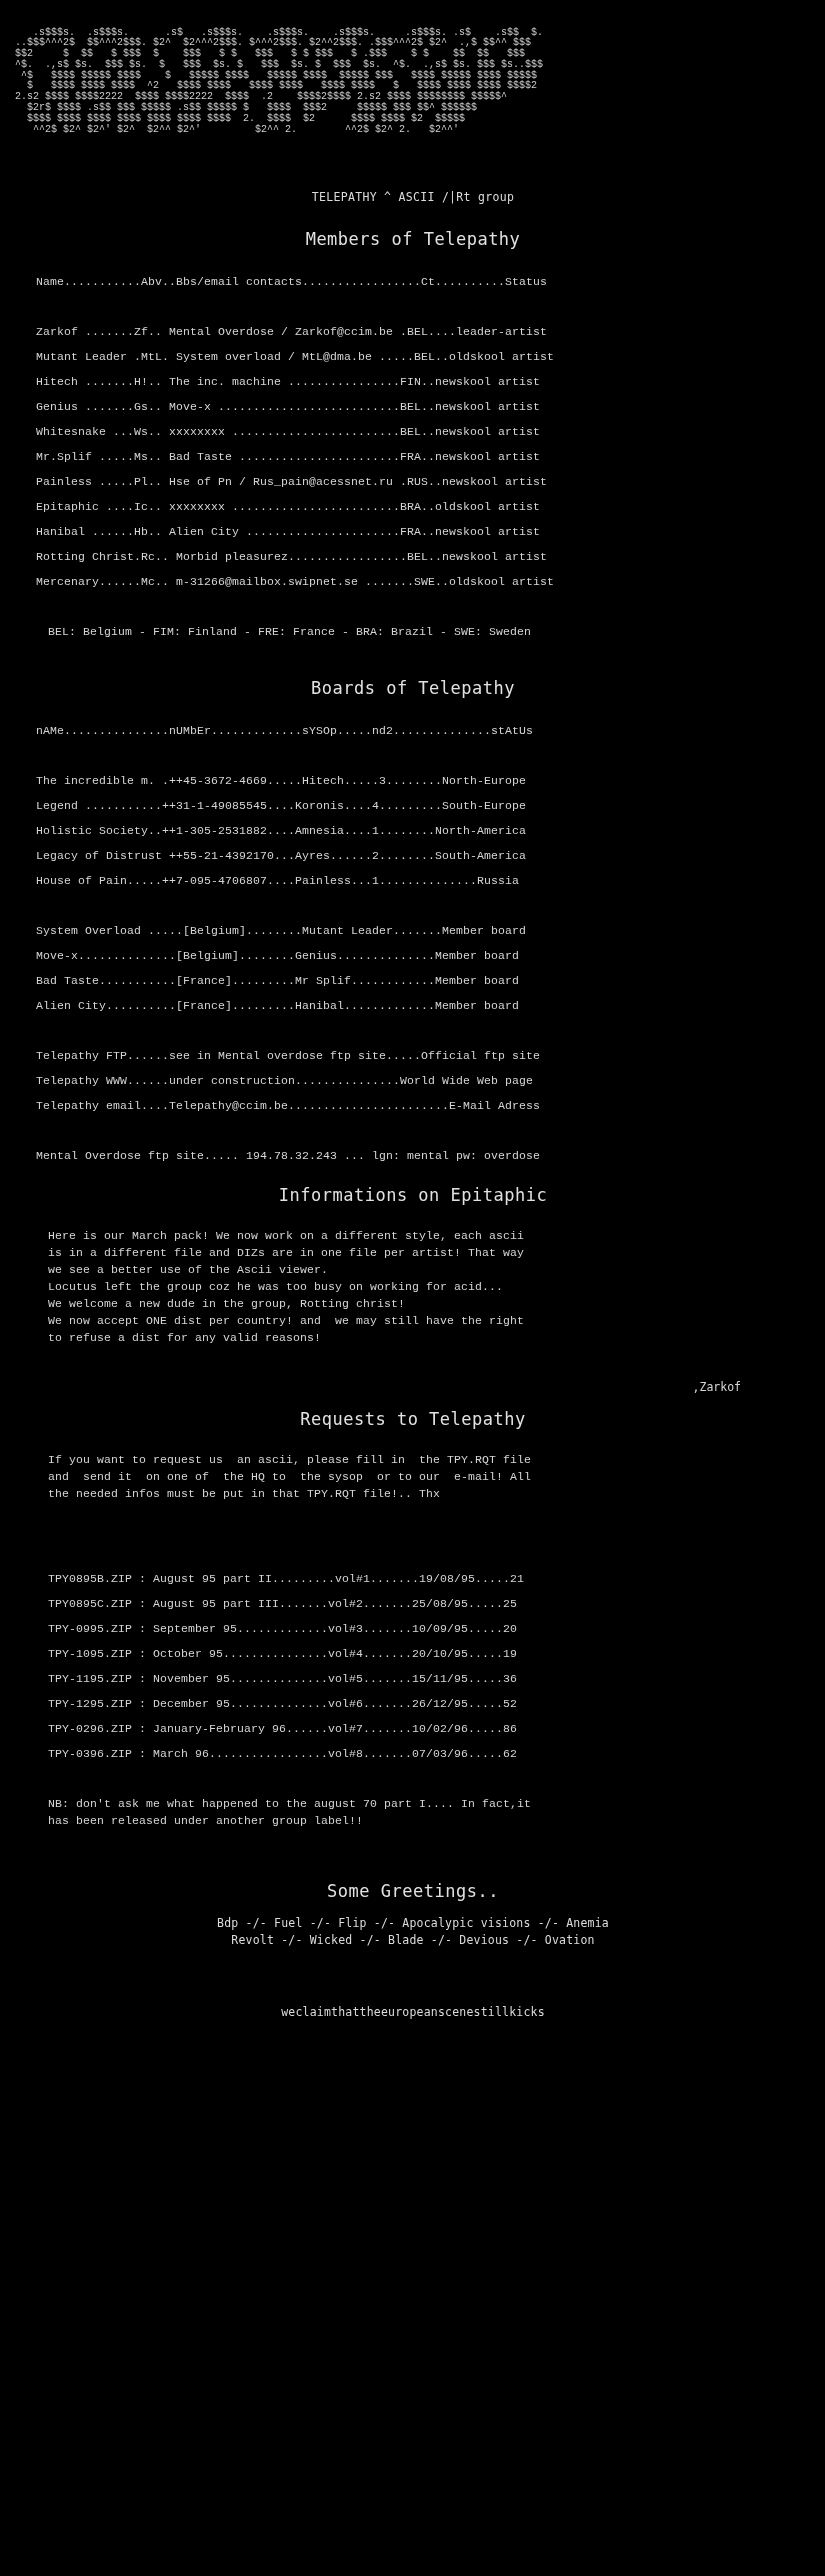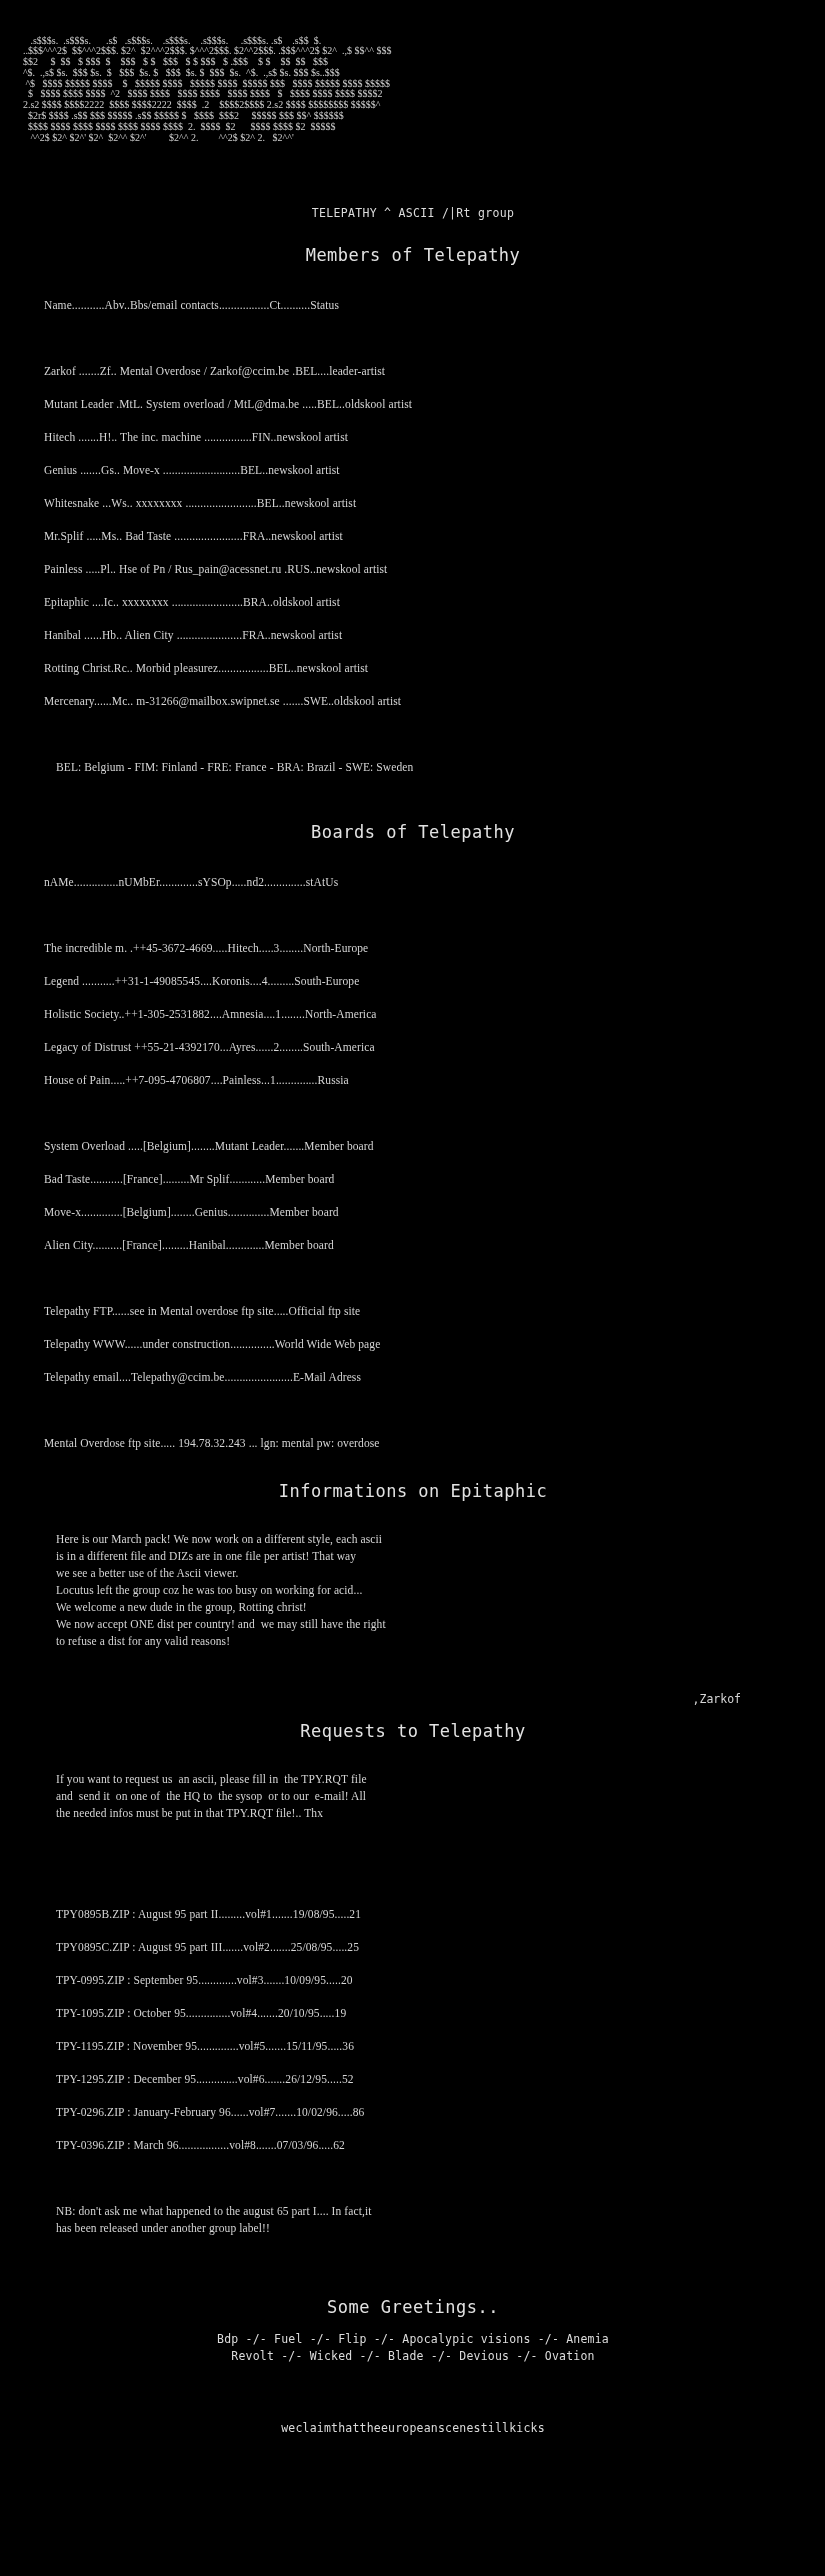--- a/index.html
+++ b/index.html
@@ -14,22 +14,22 @@
     font-family: "DejaVu Sans Mono", "Liberation Mono", monospace;
   }
   .page {
     width: 826px;
     min-height: 2576px;
     box-sizing: border-box;
     padding: 19.5px 0 34px 0;
     position: relative;
   }
   pre {
-    margin: 16px;
-    font-family: Liberation Serif, serif;
+    margin: 8px;
+    font-family: Liberation Mono, monospace;
     white-space: pre;
     color: #d6d6d6;
   }
   .ascii-logo {
     font-size: 10px;
     line-height: 10.8px;
     color: #cfcfcf;
     text-align: left;
     padding-left: 6.9px;
     letter-spacing: 0px;
@@ -127,22 +127,22 @@
   <div class="spacer-30"></div>
   <pre class="body-pre">nAMe...............nUMbEr.............sYSOp.....nd2..............stAtUs</pre>
   <div class="spacer-30"></div>
   <pre class="body-pre">The incredible m. .++45-3672-4669.....Hitech.....3........North-Europe</pre>
   <pre class="body-pre">Legend ...........++31-1-49085545....Koronis....4.........South-Europe</pre>
   <pre class="body-pre">Holistic Society..++1-305-2531882....Amnesia....1........North-America</pre>
   <pre class="body-pre">Legacy of Distrust ++55-21-4392170...Ayres......2........South-America</pre>
   <pre class="body-pre">House of Pain.....++7-095-4706807....Painless...1..............Russia</pre>
   <div class="spacer-30"></div>
   <pre class="body-pre">System Overload .....[Belgium]........Mutant Leader.......Member board</pre>
+  <pre class="body-pre">Move-x..............[Belgium]........Genius..............Member board</pre>
   <pre class="body-pre">Bad Taste...........[France].........Mr Splif............Member board</pre>
-  <pre class="body-pre">Move-x..............[Belgium]........Genius..............Member board</pre>
   <pre class="body-pre">Alien City..........[France].........Hanibal.............Member board</pre>
   <div class="spacer-30"></div>
   <pre class="body-pre">Telepathy FTP......see in Mental overdose ftp site.....Official ftp site</pre>
   <pre class="body-pre">Telepathy WWW......under construction...............World Wide Web page</pre>
   <pre class="body-pre">Telepathy email....Telepathy@ccim.be.......................E-Mail Adress</pre>
   <div class="spacer-30"></div>
   <pre class="body-pre">Mental Overdose ftp site..... 194.78.32.243 ... lgn: mental pw: overdose</pre>
 
   <div class="spacer-26"></div>
 
@@ -171,21 +171,21 @@
   <div class="spacer-26"></div>
   <pre class="body-pre indent2">TPY0895B.ZIP : August 95 part II.........vol#1.......19/08/95.....21</pre>
   <pre class="body-pre indent2">TPY0895C.ZIP : August 95 part III.......vol#2.......25/08/95.....25</pre>
   <pre class="body-pre indent2">TPY-0995.ZIP : September 95.............vol#3.......10/09/95.....20</pre>
   <pre class="body-pre indent2">TPY-1095.ZIP : October 95...............vol#4.......20/10/95.....19</pre>
   <pre class="body-pre indent2">TPY-1195.ZIP : November 95..............vol#5.......15/11/95.....36</pre>
   <pre class="body-pre indent2">TPY-1295.ZIP : December 95..............vol#6.......26/12/95.....52</pre>
   <pre class="body-pre indent2">TPY-0296.ZIP : January-February 96......vol#7.......10/02/96.....86</pre>
   <pre class="body-pre indent2">TPY-0396.ZIP : March 96.................vol#8.......07/03/96.....62</pre>
   <div class="spacer-30"></div>
-  <pre class="body-pre indent2">NB: don't ask me what happened to the august 65 part I.... In fact,it
+  <pre class="body-pre indent2">NB: don't ask me what happened to the august 70 part I.... In fact,it
 has been released under another group label!!</pre>
 
   <div class="spacer-80"></div>
 
   <div class="section-title">Some Greetings..</div>
   <div class="spacer-26"></div>
   <div class="footer-line">Bdp -/- Fuel -/- Flip -/- Apocalypic visions -/- Anemia</div>
   <div class="footer-line">Revolt -/- Wicked -/- Blade -/- Devious -/- Ovation</div>
 
   <div class="spacer-96"></div>

